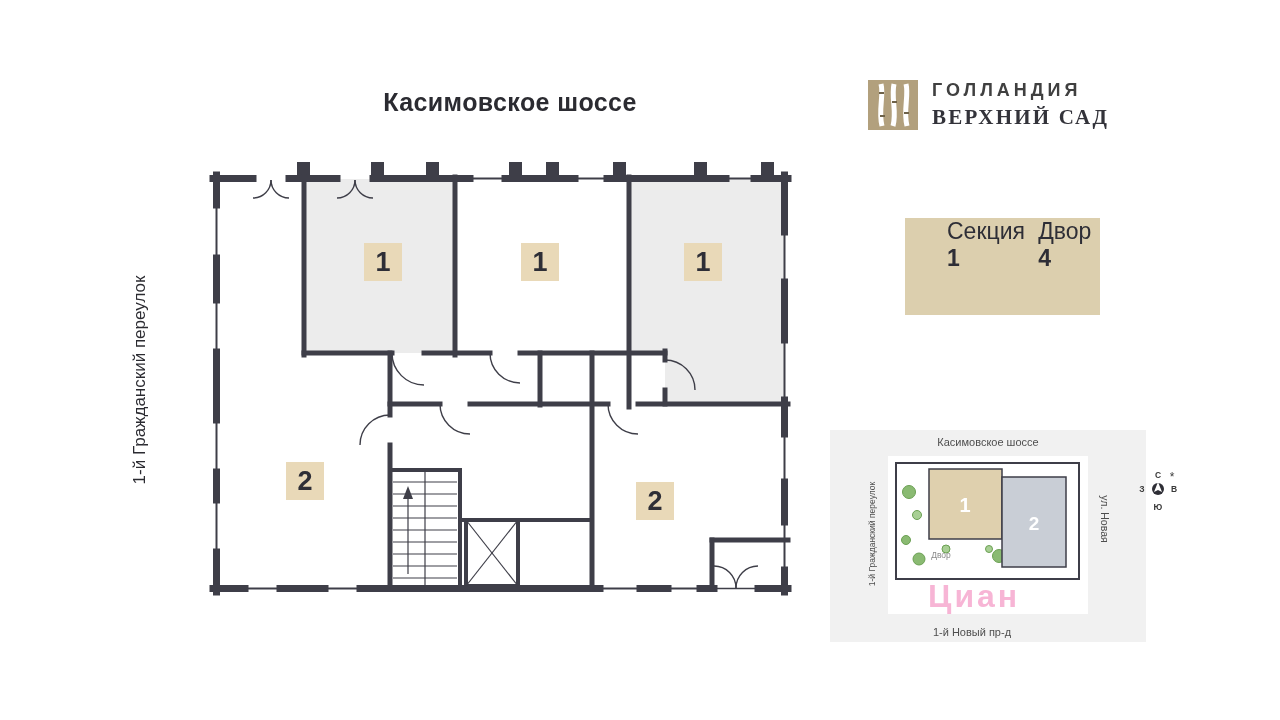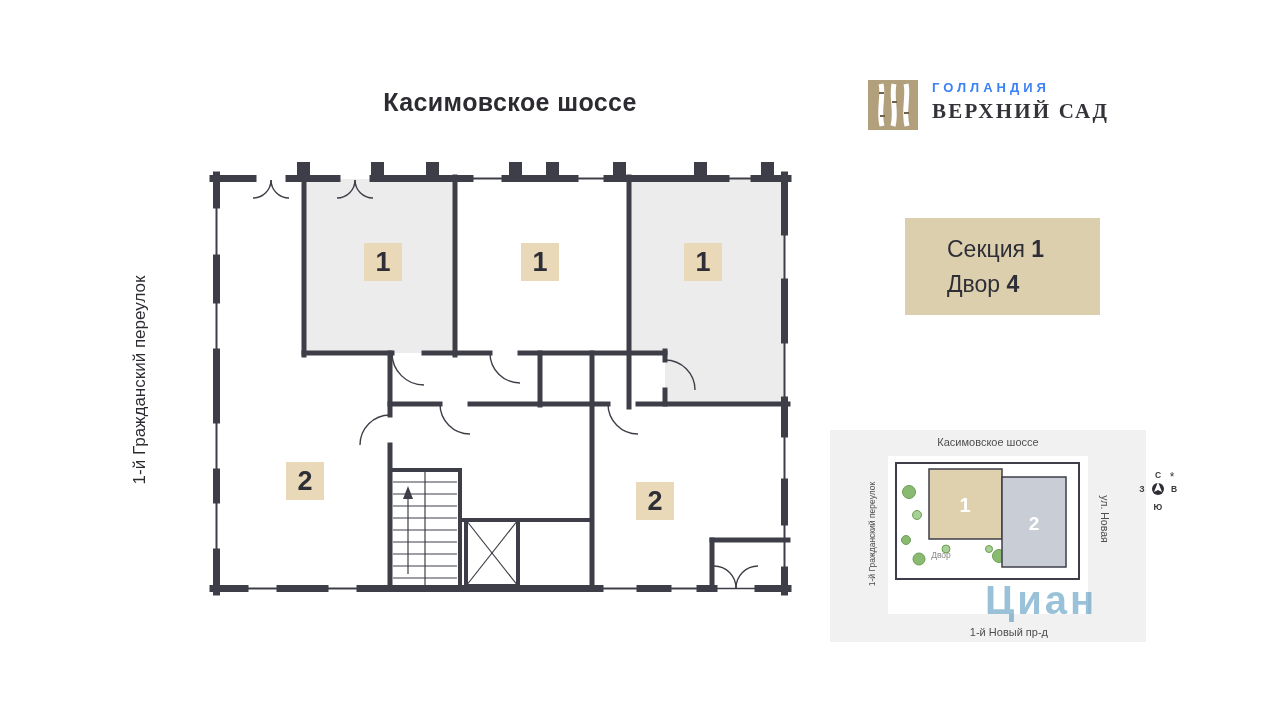--- a/index.html
+++ b/index.html
@@ -7,41 +7,41 @@
        font-family:"Liberation Sans",sans-serif;color:#2e2e36;}
   .abs{position:absolute;}
   svg text{font-family:"Liberation Sans",sans-serif;}
 
   .street-top{left:230px;top:88px;width:560px;text-align:center;
       font-size:25px;font-weight:600;letter-spacing:.4px;color:#2b2b31;}
   .street-left{left:-18px;top:368px;width:320px;height:24px;text-align:center;
       transform:rotate(-90deg);font-size:17px;font-weight:500;color:#2b2b31;}
 
   .logo{left:868px;top:80px;display:flex;gap:14px;align-items:flex-start;}
-  .logo-title{font-size:13px;letter-spacing:4px;color:#3b82f6;font-weight:600;}
+  .logo-title{font-size:18px;letter-spacing:4px;color:#404040;font-weight:600;}
   .logo-subtitle{font-size:21px;letter-spacing:2.2px;color:#33333a;font-weight:800;margin-top:4px;font-family:Liberation Serif, serif;}
 
   .info-card{left:905px;top:218px;width:195px;height:97px;background:#dccfae;
-      display:flex;flex-direction:column;justify-content:center;gap:8px;
+      display:flex;justify-content:center;gap:8px;
       padding-left:42px;box-sizing:border-box;font-size:23px;color:#2e2e36;}
   .info-card b{font-weight:700;}
 
   .badge{width:38px;height:38px;background:#e9d9b8;display:flex;align-items:center;
       justify-content:center;font-size:27px;font-weight:600;color:#2e2e36;cursor:pointer;}
 
   .mm-label{font-size:11px;color:#4e4e4e;}
   .mm-top{left:888px;top:436px;width:200px;text-align:center;}
-  .mm-bottom{left:848px;top:626px;width:200px;text-align:right;}
+  .mm-bottom{left:872px;top:626px;width:200px;text-align:center;}
   .mm-left{left:804px;top:527px;width:140px;height:14px;text-align:center;
       transform:rotate(-90deg);font-size:8.5px;}
   .mm-right{left:1054px;top:512px;width:100px;height:14px;text-align:center;
       transform:rotate(90deg);font-size:10.5px;}
 
-  .watermark{left:985px;top:578px;font-size:40px;font-weight:700;letter-spacing:3px;
-      color:#0369a1;opacity:.4;}
+  .watermark{left:928px;top:578px;font-size:32px;font-weight:700;letter-spacing:3px;
+      color:#ec4899;opacity:.4;}
 </style>
 </head>
 <body>
 
 <svg class="abs" id="plan-svg" width="1280" height="720" viewBox="0 0 1280 720">
 
   <g>
     <rect x="304" y="179" width="149" height="174" fill="#ececec"></rect>
     <polygon points="629,179 785,179 785,404 665,404 665,353 629,353" fill="#ececec"></polygon>
   </g>

